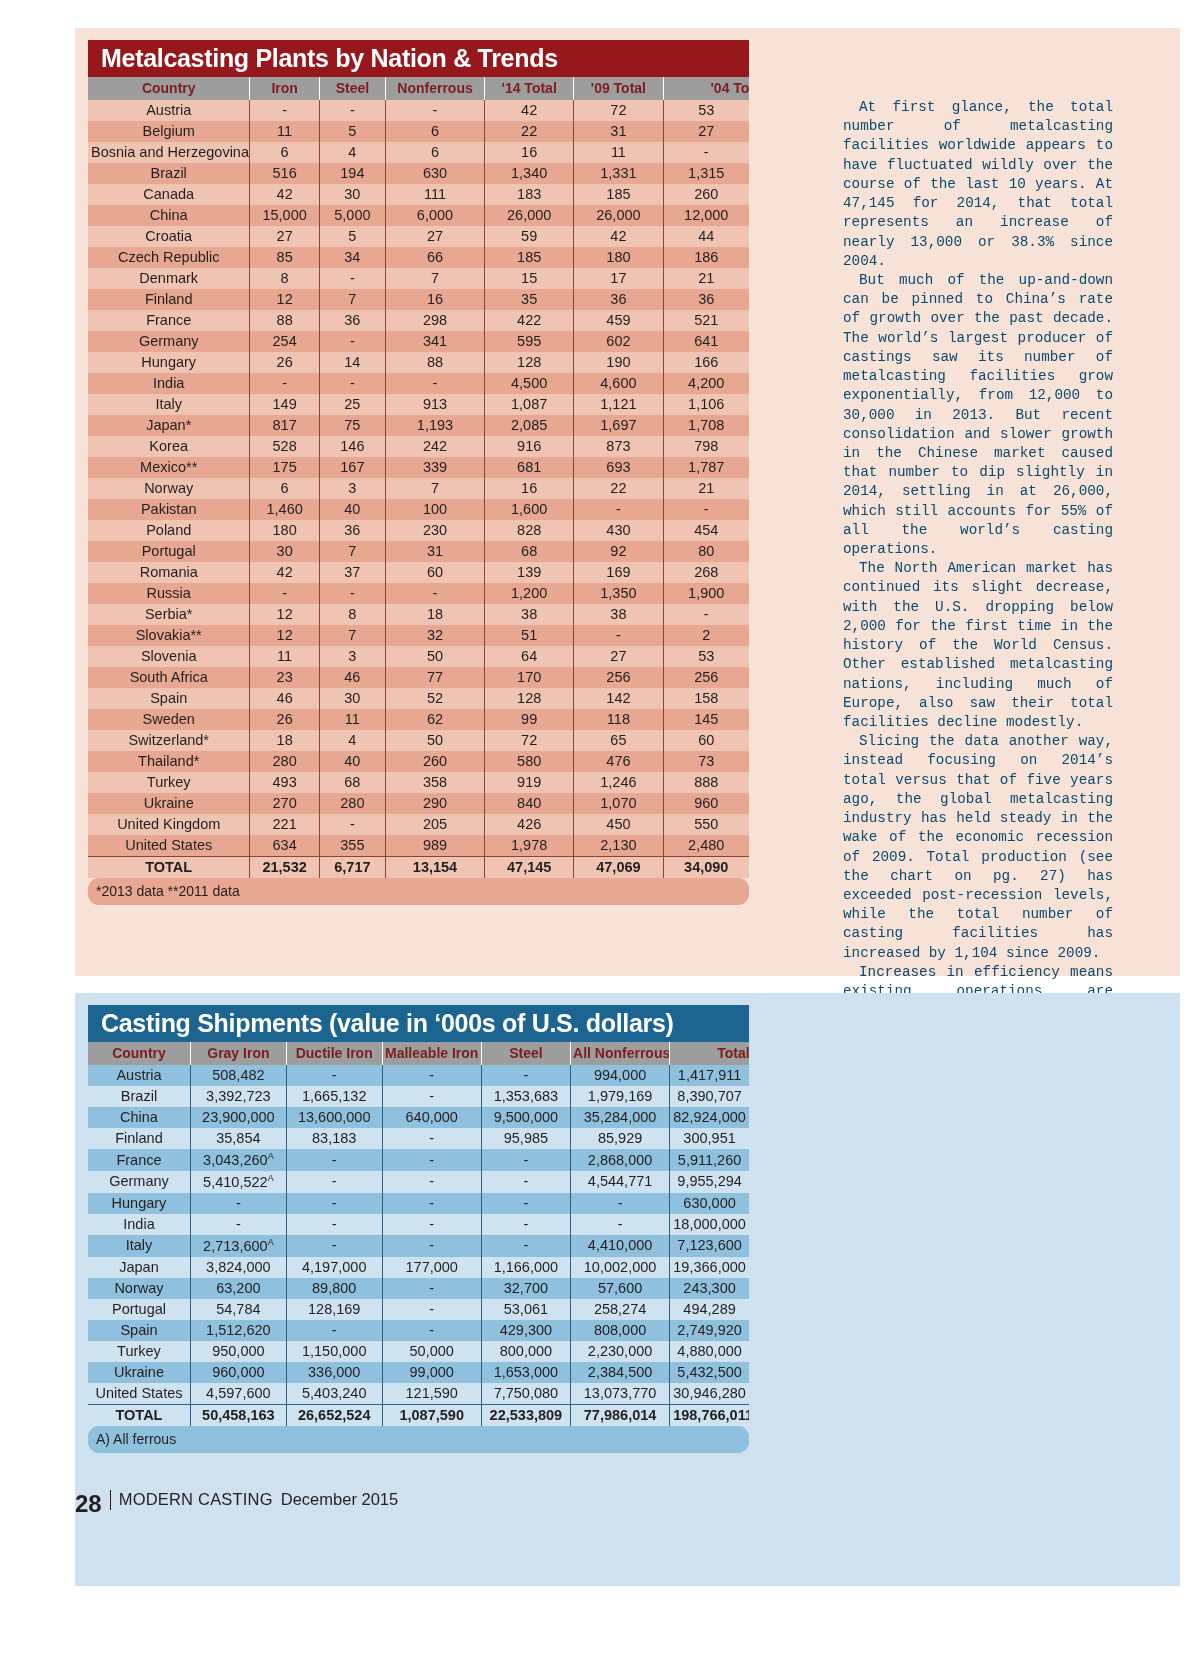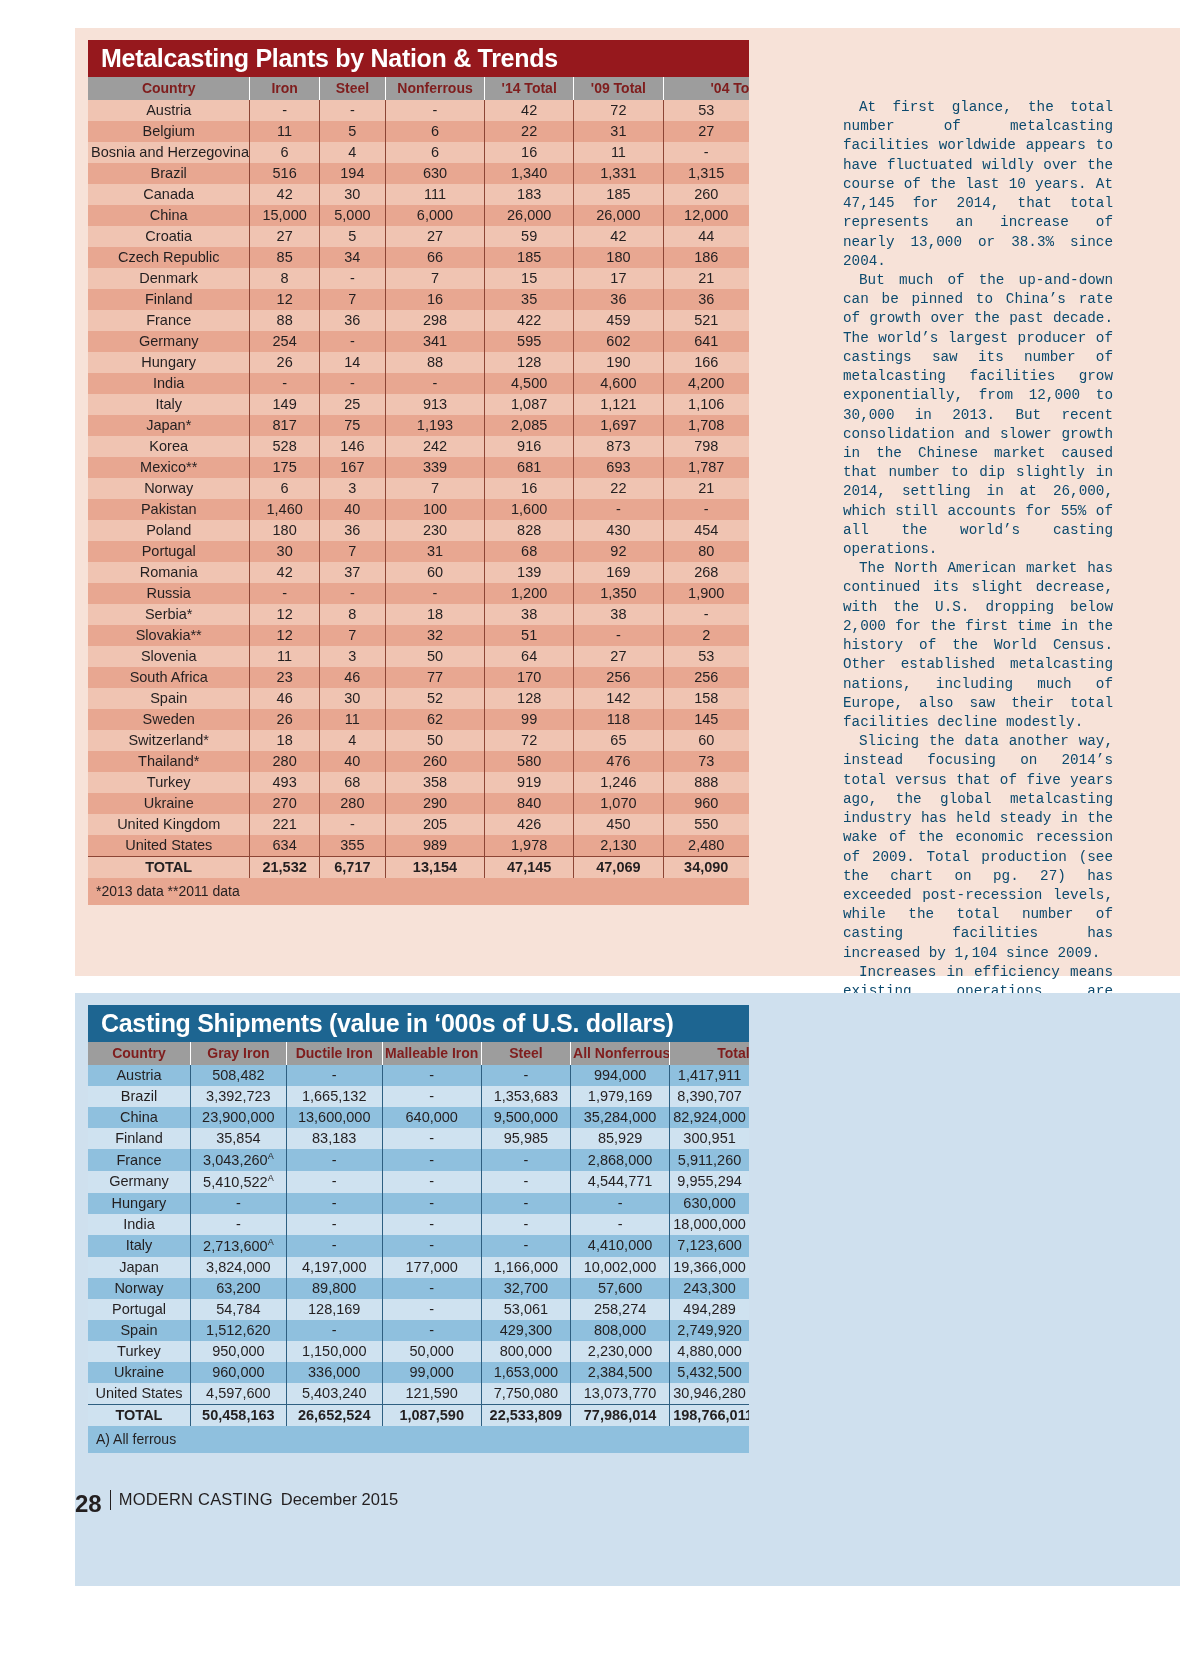--- a/index.html
+++ b/index.html
@@ -66,20 +66,21 @@
   #t-ship tbody td:last-child { border-right:none; }
   #t-ship tbody tr.total-row td {
     background:#cfe2f0;
     font-weight:bold;
     border-top:1px solid #2e5f81;
   }
 
   .footnote {
     font-size:14px;
     padding:5px 0 6px 8px;
+    border-radius:11px;
   }
   .footnote-red { background:#e8a791; }
   .footnote-blue { background:#8fc0de; }
 
   sup { font-size:9px; vertical-align:super; }
 
   
   .copy {
     position:absolute;
     font-size:14.3px;

